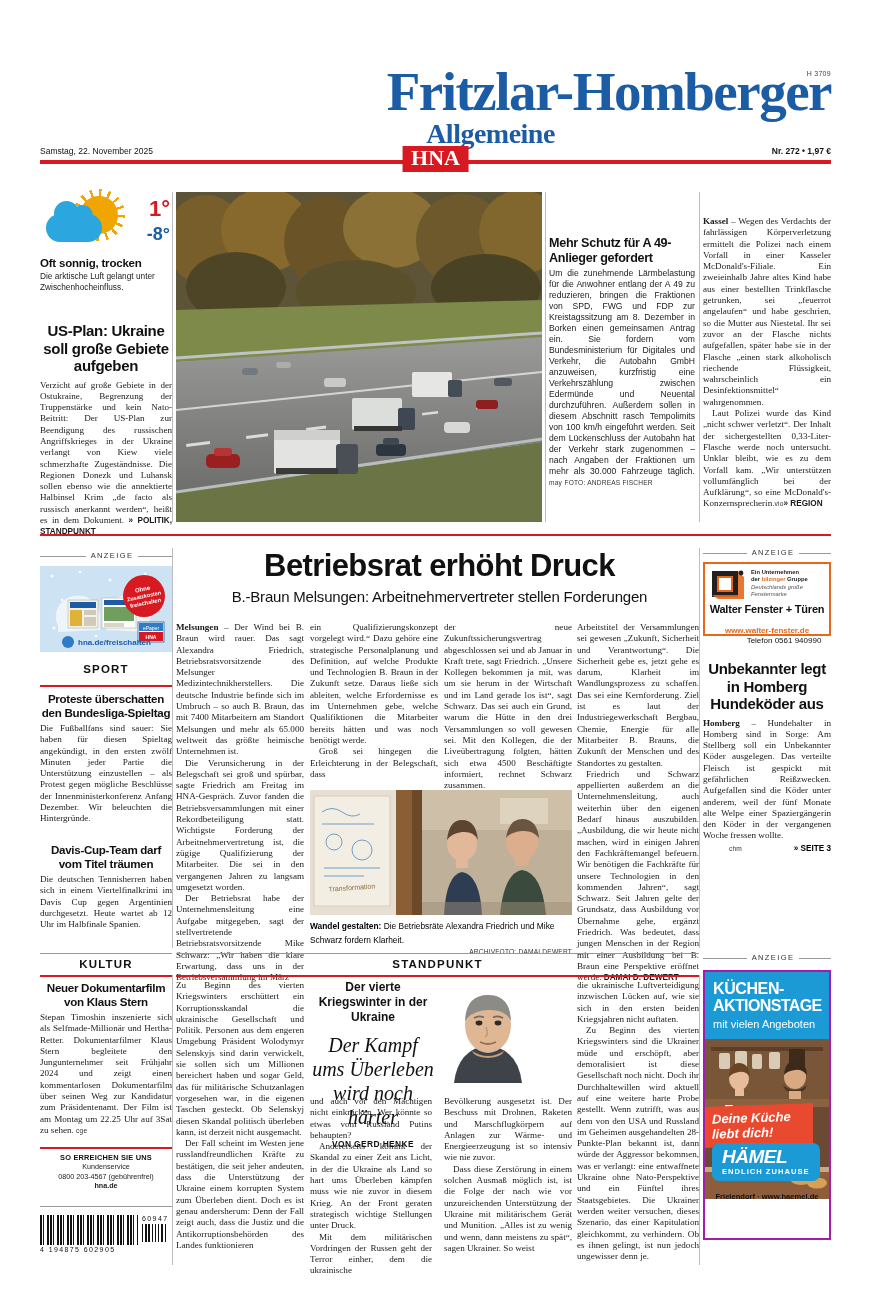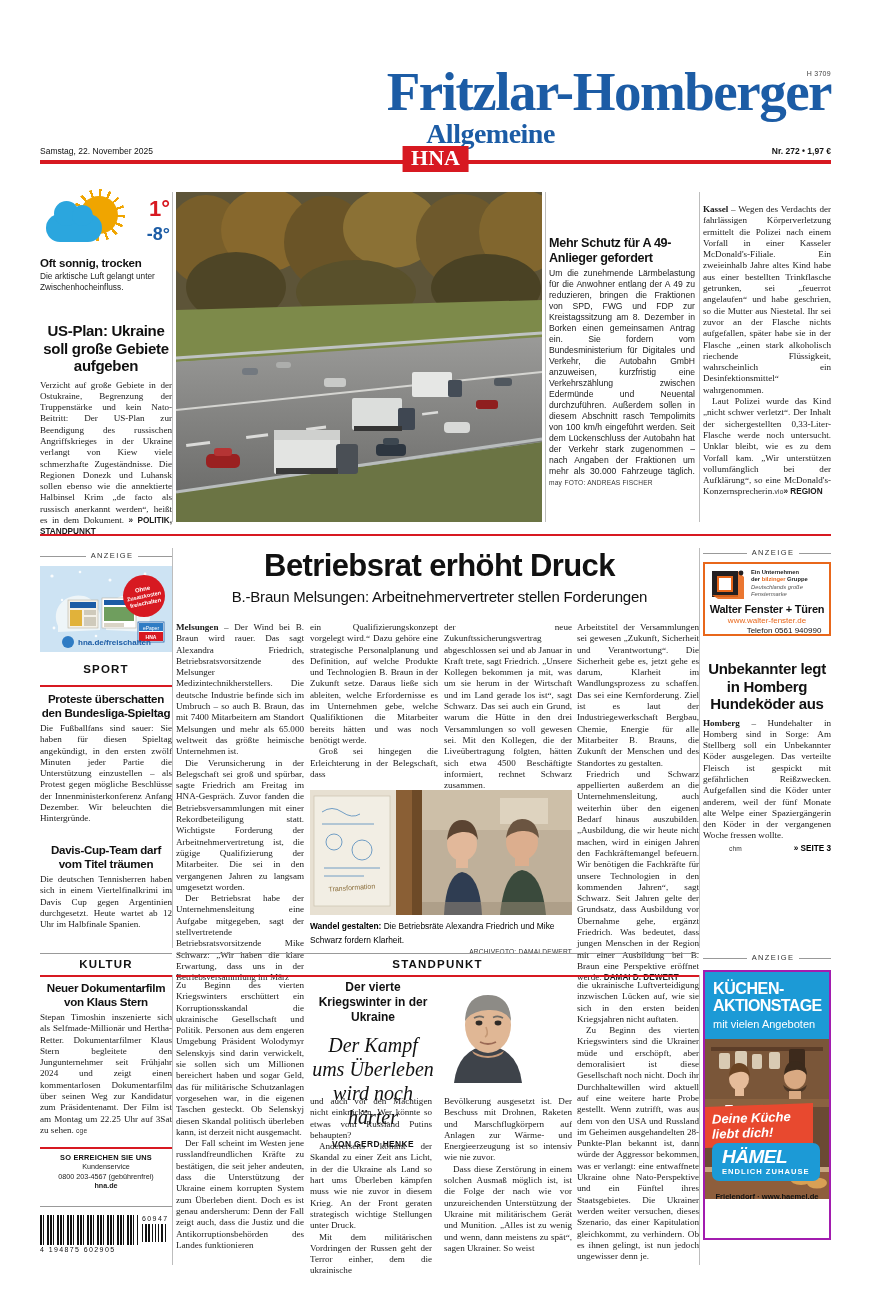--- a/index.html
+++ b/index.html
@@ -353,21 +353,21 @@
   </div>
 
   <div class="col" style="left:549px; top:236px; width:146px;">
     <div class="hl-sans" style="font-size:12.6px; line-height:14.6px; text-align:left;">Mehr Schutz für A 49-Anlieger gefordert</div>
     <div class="body-sans" style="margin-top:3px;">
       <span>Um die zunehmende Lärmbelastung für die Anwohner entlang der A 49 zu reduzieren, bringen die Fraktionen von SPD, FWG und FDP zur Kreistagssitzung am 8. Dezember in Borken einen gemeinsamen Antrag ein. Sie fordern vom Bundesministerium für Digitales und Verkehr, die Autobahn GmbH anzuweisen, kurzfristig eine Verkehrszählung zwischen Edermünde und Neuental durchzuführen. Außerdem sollen in diesem Abschnitt rasch Tempolimits von 100 km/h eingeführt werden. Seit dem Lückenschluss der Autobahn hat der Verkehr stark zugenommen – nach Angaben der Fraktionen um mehr als 30.000 Fahrzeuge täglich. </span><span class="credit">may</span> <span class="credit">FOTO: ANDREAS FISCHER</span>
     </div>
   </div>
 
   <div class="col" style="left:703px; top:198px; width:128px;">
-    <div class="body-serif" style="margin-top:6px;">
+    <div class="body-serif" style="margin-top:18px;">
       <span class="kicker">Kassel</span><span> – Wegen des Verdachts der fahrlässigen Körperverletzung ermittelt die Polizei nach einem Vorfall in einer Kasseler McDonald's-Filiale. Ein zweieinhalb Jahre altes Kind habe aus einer bestellten Trinkflasche getrunken, sei „feuerrot angelaufen“ und habe geschrien, so die Mutter aus Niestetal. Ihr sei zuvor an der Flasche nichts aufgefallen, später habe sie in der Flasche „einen stark alkoholisch riechende Flüssigkeit, wahrscheinlich ein Desinfektionsmittel“ wahrgenommen.</span>
     </div>
     <div class="body-serif" style="text-indent:9px;">
       <span>Laut Polizei wurde das Kind „nicht schwer verletzt“. Der Inhalt der sichergestellten 0,33-Liter-Flasche werde noch untersucht. Unklar bleibt, wie es zu dem Vorfall kam. „Wir unterstützen vollumfänglich bei der Aufklärung“, so eine McDonald's-Konzernsprecherin.</span><span class="credit">vio</span><span class="ref">» REGION</span>
     </div>
   </div>
 
   <div class="rule-red" style="left:40px; top:534px; width:791px;"></div>
 
   <div class="ad-label" style="position:absolute; left:40px; top:551px; width:132px;">
@@ -553,21 +553,21 @@
       <div style="font-size:5.8px; line-height:7.4px; color:#222;">
         <div style="font-weight:bold;">Ein Unternehmen</div>
         <div style="font-weight:bold;">
           <span>der </span><span style="color:#e8671b;">bilzinger</span><span> Gruppe</span>
         </div>
         <div style="font-style:italic; color:#555;">Deutschlands große</div>
         <div style="font-style:italic; color:#555;">Fenstermarke</div>
       </div>
     </div>
     <div style="text-align:center; font-weight:bold; font-size:11px; color:#111; letter-spacing:-.2px;">Walter Fenster + Türen</div>
-    <div style="text-align:center; font-weight:normal; font-size:8px; color:#e8671b; margin-top:1px;">www.walter-fenster.de</div>
+    <div style="text-align:center; font-weight:bold; font-size:8px; color:#e8671b; margin-top:11px;">www.walter-fenster.de</div>
     <div style="text-align:center; font-size:8px; color:#111; margin-top:1px;padding-left:34px;">Telefon 0561 940990</div>
   </div>
 
   <div class="col" style="left:703px; top:660px; width:128px;">
     <div class="hl-sans" style="font-size:15px; line-height:17.5px;">Unbekannter legt in Homberg Hundeköder aus</div>
     <div class="body-serif" style="margin-top:5px;">
       <span class="kicker">Homberg</span><span> – Hundehalter in Homberg sind in Sorge: Am Stellberg soll ein Unbekannter Köder ausgelegen. Das verteilte Fleisch ist gespickt mit gefährlichen Reißzwecken. Aufgefallen sind die Köder unter anderem, weil der fünf Monate alte Welpe einer Spaziergängerin den Köder in der vergangenen Woche fressen wollte.</span>
     </div>
     <div style="display:flex; justify-content:space-between; align-items:baseline; margin-top:2px;">
       <span class="credit" style="padding-left:26px;">chm</span>

